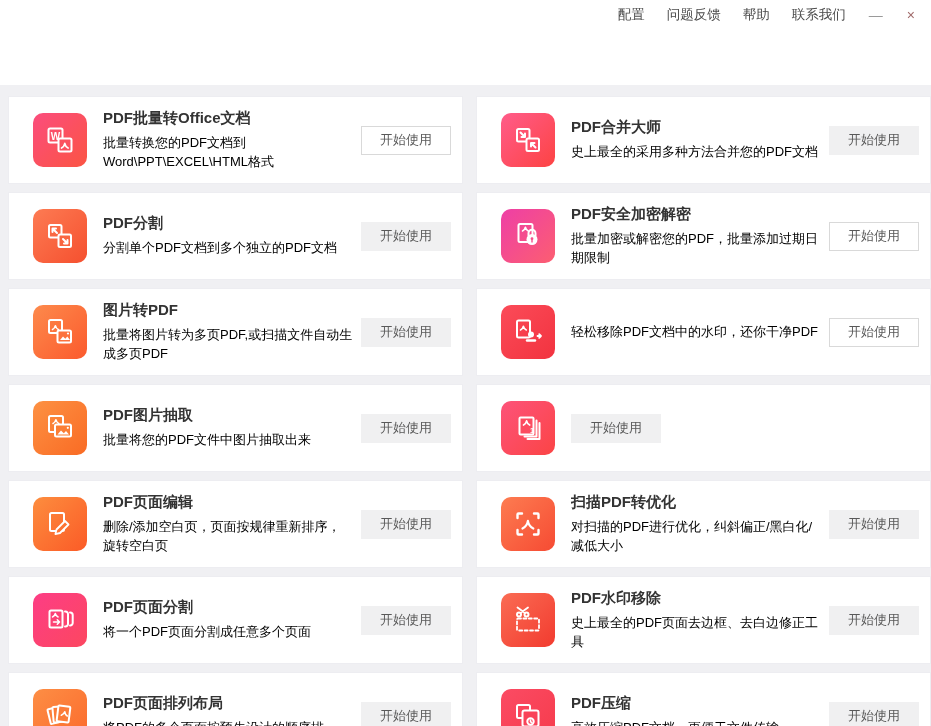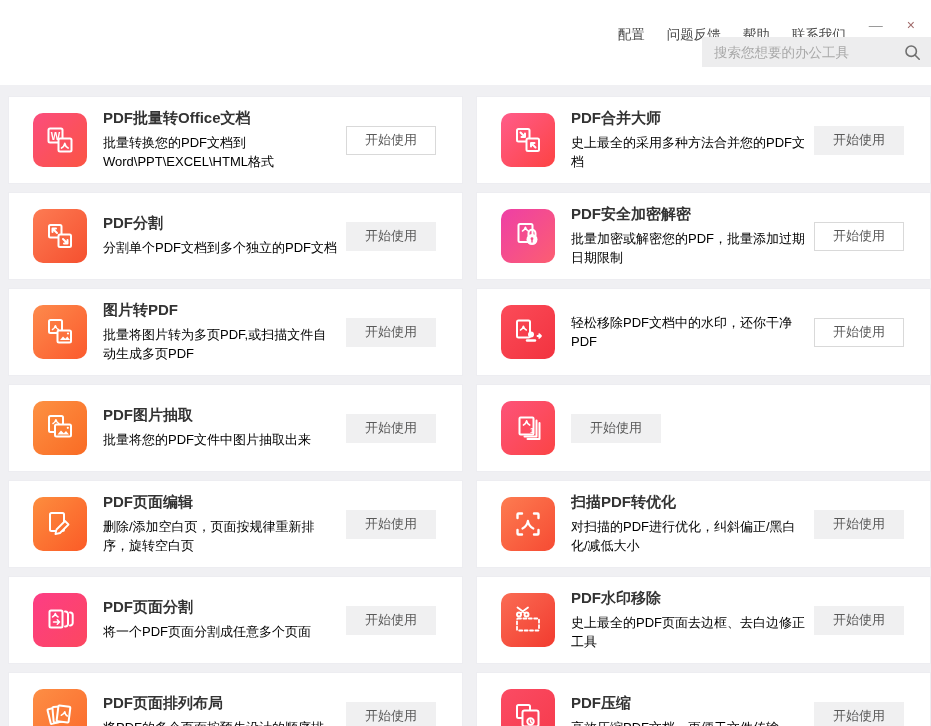--- a/index.html
+++ b/index.html
@@ -9,21 +9,21 @@
     font-family:"Liberation Sans","DejaVu Sans",sans-serif;
     position:relative;
   }
   
   .header { height:85px; background:#fff; position:relative; }
   .menubar {
     position:absolute; top:2px; right:4px;
     display:flex; align-items:center;
   }
   .menu-item {
-    font-size:13.5px; color:#4a4a4a; padding:4px 11px; cursor:pointer;margin-top:20px;
+    font-size:13.5px; color:#4a4a4a; padding:4px 11px; cursor:pointer;
   }
   .win-btn {
     font-size:14px; color:#9a9a9a; padding:2px 12px; cursor:pointer;
   }
   .win-close { color:#a06a6a; }
   .searchbox {
     position:absolute; top:37px; right:0;
     width:229px; height:30px; background:#ededee;
     display:flex; align-items:center;
   }
@@ -55,48 +55,39 @@
   .card-icon svg .t  { fill:#fff; stroke:none; font-weight:bold; font-family:"Liberation Sans",sans-serif; }
   .card-text { flex:1; min-width:0; margin-right:8px; }
   .card-title {
     font-size:15px; font-weight:600; color:#333; margin-bottom:5px;
     white-space:nowrap; overflow:hidden;
   }
   .card-desc {
     font-size:13px; color:#000000; line-height:1.5; white-space:pre-line;
   }
   .card-btn {
-    flex:none; width:90px; height:29px; margin-right:26px;
+    flex:none; width:90px; height:29px; margin-right:11px;
     font-size:13px; color:#595959; cursor:pointer;
     font-family:inherit;
   }
   .card-btn.flat    { background:#f0f0f1; border:1px solid #f0f0f1; }
   .card-btn.outline { background:#fff;    border:1px solid #d9d9d9; }
 </style>
 </head>
 <body>
 
 <div class="header">
   <div class="menubar">
     <span class="menu-item">配置</span>
     <span class="menu-item">问题反馈</span>
     <span class="menu-item">帮助</span>
     <span class="menu-item">联系我们</span>
     <span class="win-btn">—</span>
     <span class="win-btn win-close">×</span>
   </div>
-  <div class="searchbox">
-    <input type="text" placeholder="搜索您想要的办公工具" style="">
-    <span class="search-icon-wrap">
-      <svg width="17" height="17" viewBox="0 0 17 17" fill="none" stroke="#6f6f6f" stroke-width="1.6" stroke-linecap="round">
-        <circle cx="7.2" cy="7.2" r="5.2"></circle>
-          <path d="M11.2 11.2l4 4"></path>
-      </svg>
-    </span>
-  </div>
 </div>
 
 <div class="grid">
   <div class="card">
     <div class="card-icon" style="background: linear-gradient(135deg, rgb(251, 77, 125), rgb(251, 84, 67)); --gm: #fb5160;">
         <svg viewBox="0 0 36 36" width="36" height="36" fill="none" stroke="#fff" stroke-width="2" stroke-linecap="round" stroke-linejoin="round">
           <rect x="6.5" y="6.5" width="14" height="14" rx="1.5"></rect>
           <text x="13.5" y="17.8" class="t" font-size="10" text-anchor="middle">W</text>
           <rect x="16.5" y="16.5" width="13" height="13" rx="1.5" class="fg"></rect>
           <path d="M19.5 26c1.9-.9 3-2.9 3.3-4.6.3 1.7 1.4 3.7 3.3 4.6" stroke-width="1.7"></path>

